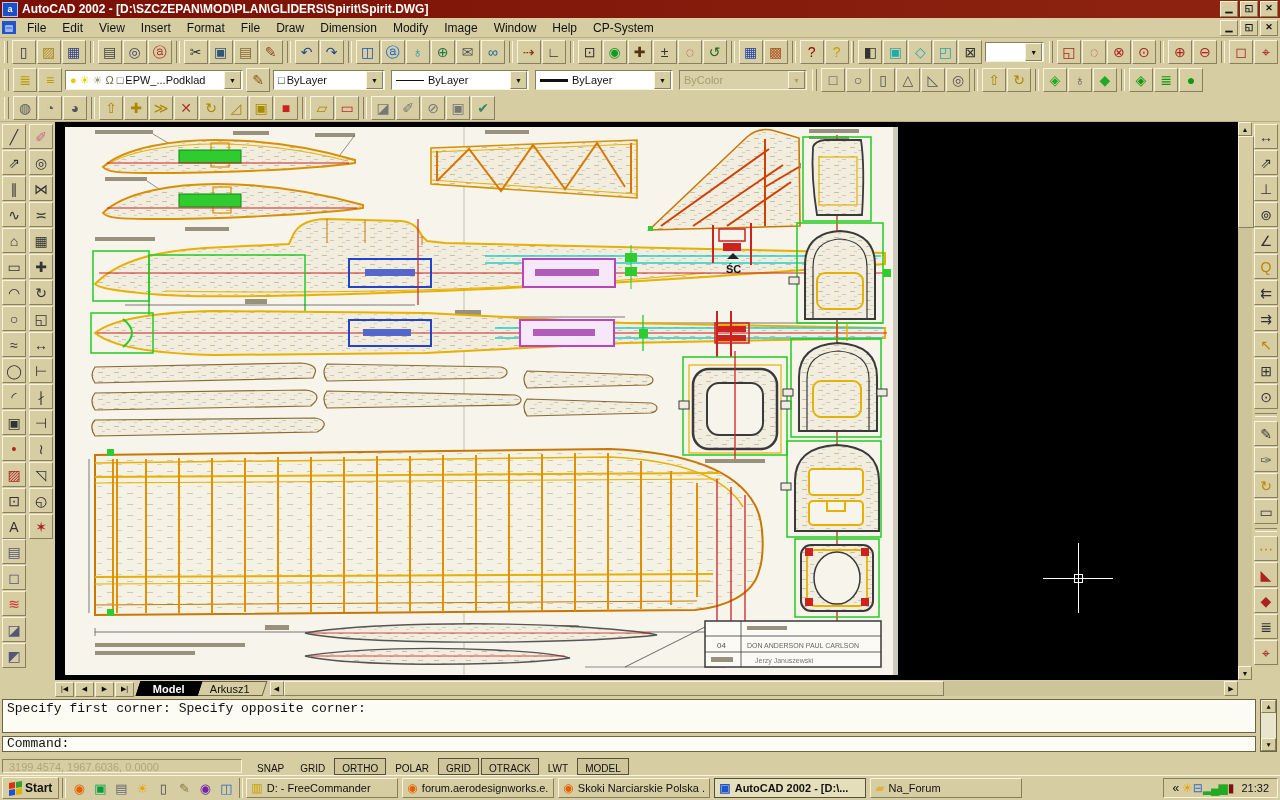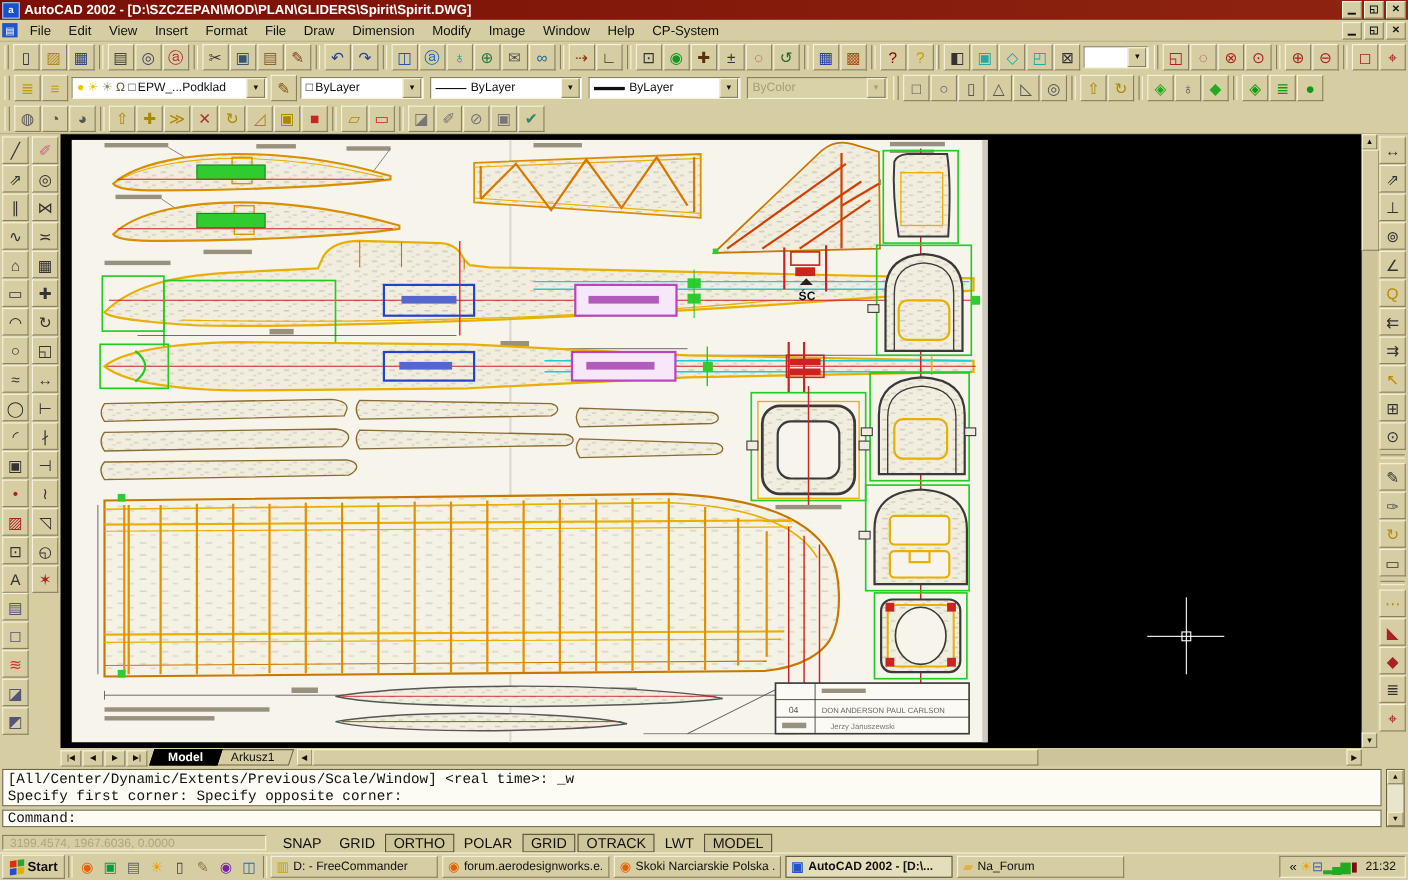--- a/index.html
+++ b/index.html
@@ -65,21 +65,21 @@
   
   #command{left:0;top:697px;width:1280px;height:60px;background:#D6CDA2;font-family:"Liberation Mono","DejaVu Sans Mono",monospace}
   #cmdhist{position:absolute;left:2px;top:2px;right:24px;height:34px;background:#FDFCF4;border:1px solid #6B6344;padding:1px 4px;box-sizing:border-box;font-size:13px;line-height:15px;white-space:pre}
   #cmdscroll{position:absolute;right:3px;top:2px;width:17px;height:53px;background:#E9E4CC;border:1px solid #6B6344;box-sizing:border-box}
   #cmdscroll .sarrow{width:15px;height:13px}
   #cmdscroll .sarrow.dn{position:absolute;bottom:0}
   #cmdline{position:absolute;left:2px;top:39px;right:24px;height:16px;background:#FDFCF4;border:1px solid #6B6344;padding:0 4px;box-sizing:border-box;font-size:13px;line-height:14px}
   
   #statusbar{left:0;top:757px;width:1280px;height:18px;display:flex;align-items:center;padding:0 2px;box-sizing:border-box}
   #coords{width:240px;height:14px;line-height:14px;padding:0 6px;color:#AFA67C;font-size:11px;box-sizing:border-box;margin-right:8px}
-  .tgl{height:15px;padding:0 7px;display:flex;align-items:flex-end;background:#D6CDA2;font-size:13px;margin-right:1px}
+  .tgl{height:15px;padding:0 7px;display:flex;align-items:flex-end;background:#D6CDA2;font-size:10px;margin-right:1px}
   .tgl.pressed{border:1px solid #55503A;background:#CEC59A}
   
   #taskbar{left:0;top:775px;width:1280px;height:25px;background:#D6CDA2;border-top:1px solid #F7F3DC;display:flex;align-items:center;padding:0 2px;box-sizing:border-box}
   #startbtn{height:20px;display:flex;align-items:center;gap:3px;padding:0 6px;font-weight:bold;font-size:12px;background:#D6CDA2}
   .winlogo{display:grid;grid-template-columns:6px 6px;grid-template-rows:6px 6px;gap:1px;transform:skewY(-8deg)}
   .winlogo i{display:block}
   .tbsep{width:2px;height:20px;margin:0 3px;border-left:1px solid #877F5E;border-right:1px solid #F7F3DC}
   .ql{width:20px;height:20px;display:flex;align-items:center;justify-content:center;font-size:13px}
   .task{width:152px;height:20px;display:flex;align-items:center;gap:4px;padding:0 4px;background:#D6CDA2;font-size:11px;margin-right:3px;box-sizing:border-box;overflow:hidden;white-space:nowrap}
   .task .glyph{font-size:12px;flex:0 0 auto}
@@ -880,21 +880,21 @@
       </span>
     </span>
   <span id="hscroll">
     <span class="sarrow raised">◀</span>
     <span id="hthumb" class="raised"></span>
     <span class="sarrow raised" style="margin-left:auto">▶</span>
   </span>
 </div>
 
 <div id="command" class="abs">
-  <div id="cmdhist"><div>[All/Center/Dynamic/Extents/Previous/Scale/Window] &lt;real time&gt;: _w</div><div>Specify first corner: Specify opposite corner:</div></div>
+  <div id="cmdhist"><div>Specify first corner: Specify opposite corner:</div></div>
   <div id="cmdscroll">
     <div class="sarrow raised">▲</div>
     <div class="sarrow raised dn">▼</div>
   </div>
   <div id="cmdline">Command:</div>
 </div>
 
 <div id="statusbar" class="abs">
   <span id="coords" class="sunken">3199.4574, 1967.6036, 0.0000</span>
   <span class="strip">

